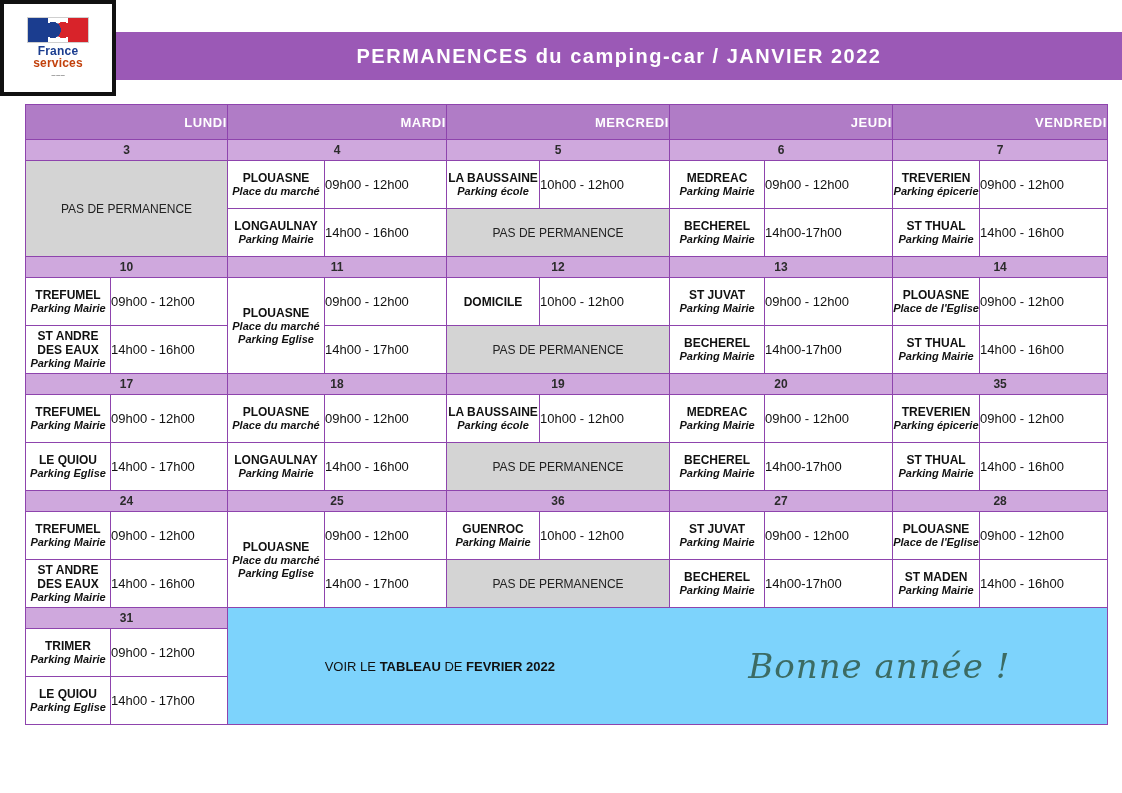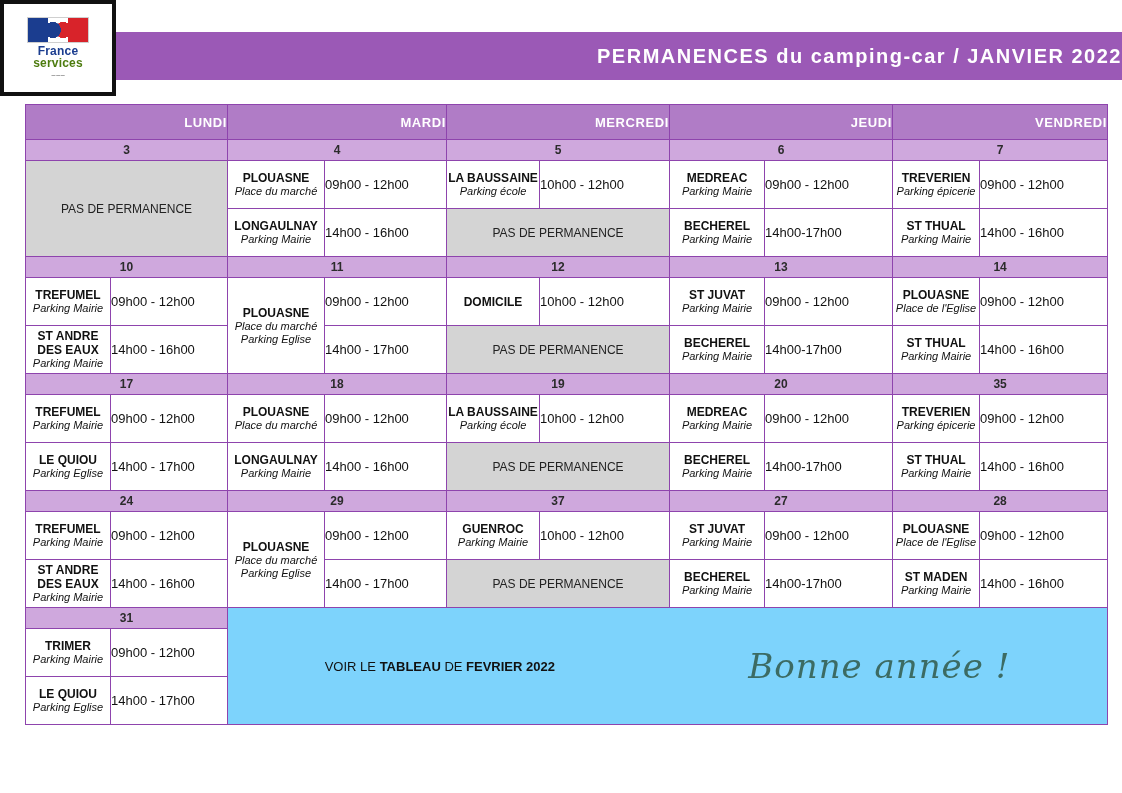--- a/index.html
+++ b/index.html
@@ -36,28 +36,28 @@
     transform:translate(-50%,-50%);
     width:26px;height:16px;
     background:
       radial-gradient(circle at 30% 50%, #1b3d8f 40%, transparent 41%),
       radial-gradient(circle at 70% 50%, #d8232a 40%, transparent 41%);
   }
   .logo-text{
     margin-top:2px;font-weight:bold;font-size:12px;line-height:12px;
     color:#1b3d8f;text-align:center;letter-spacing:.2px;
   }
-  .logo-text .s{color:#4d7c0f;}
+  .logo-text .s{color:#c2410c;}
   .logo-sub{font-size:8px;color:#555;margin-top:2px;font-style:italic;}
 
   
   .title-bar{
     position:absolute;left:116px;top:32px;width:1006px;height:48px;
     background:#9b59b6;
-    display:flex;align-items:center;justify-content:flex-end;
+    display:flex;align-items:center;justify-content:center;
   }
   .title-bar .t{
     color:#ffffff;font-weight:bold;font-size:20px;letter-spacing:1.5px;
   }
 
   
   table.cal{
     position:absolute;left:25px;top:104px;
     border-collapse:collapse;
     width:1082px;
@@ -73,21 +73,21 @@
     text-align:right;height:34px;letter-spacing:.6px;
   }
   .datecell{
     background:#cfa8dd;color:#2b2b2b;font-weight:bold;font-size:12px;
     text-align:center;height:20px;
   }
   .place{
     text-align:center;font-size:12px;font-weight:bold;line-height:14px;
     padding:5px 3px;
   }
-  .place .sub{font-weight:normal;font-style:italic;font-size:11px;display:block;line-height:13px;}
+  .place .sub{font-weight:bold;font-style:italic;font-size:11px;display:block;line-height:13px;}
   .hours{
     text-align:left;font-size:13px;padding:5px 3px;
   }
   .none{
     background:#d4d4d4;text-align:center;font-size:12px;color:#222;margin-top:24px;
   }
   .blank{background:#7dd3fc;border:1px solid #8e44ad;}
   .rowA td{height:47px;}
   .rowB td{height:47px;}
 
@@ -309,22 +309,22 @@
         <td class="hours">14h00-17h00</td>
         <td class="place">
           <span>ST THUAL</span>
           <span class="sub">Parking Mairie</span>
         </td>
         <td class="hours">14h00 - 16h00</td>
       </tr>
 
       <tr>
         <td class="datecell" colspan="2">24</td>
-        <td class="datecell" colspan="2">29</td>
-        <td class="datecell" colspan="2">37</td>
+        <td class="datecell" colspan="2">25</td>
+        <td class="datecell" colspan="2">36</td>
         <td class="datecell" colspan="2">27</td>
         <td class="datecell" colspan="2">28</td>
       </tr>
       <tr class="rowA">
         <td class="place">
           <span>TREFUMEL</span>
           <span class="sub">Parking Mairie</span>
         </td>
         <td class="hours">09h00 - 12h00</td>
         <td class="place" rowspan="2">

